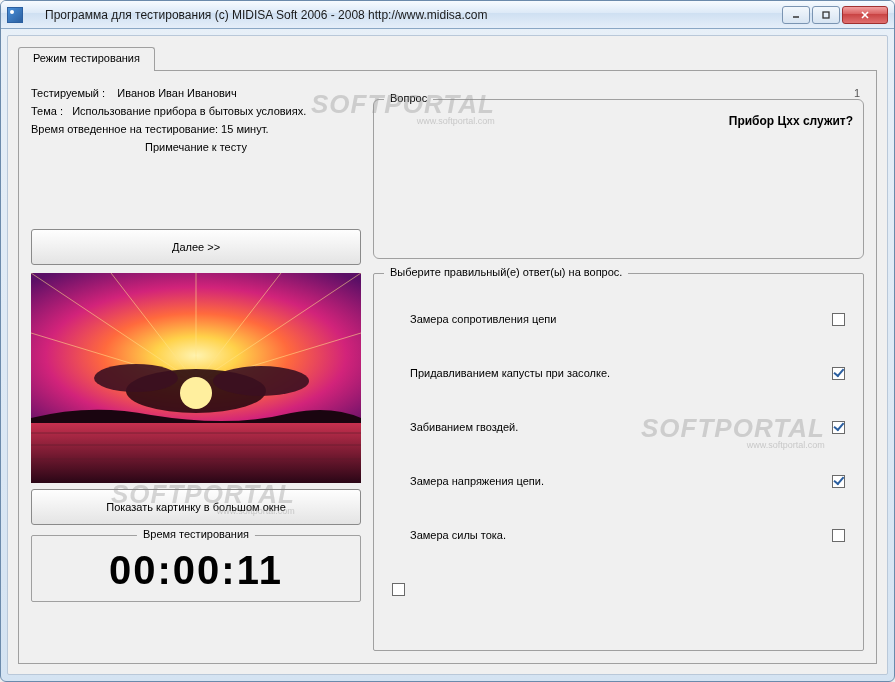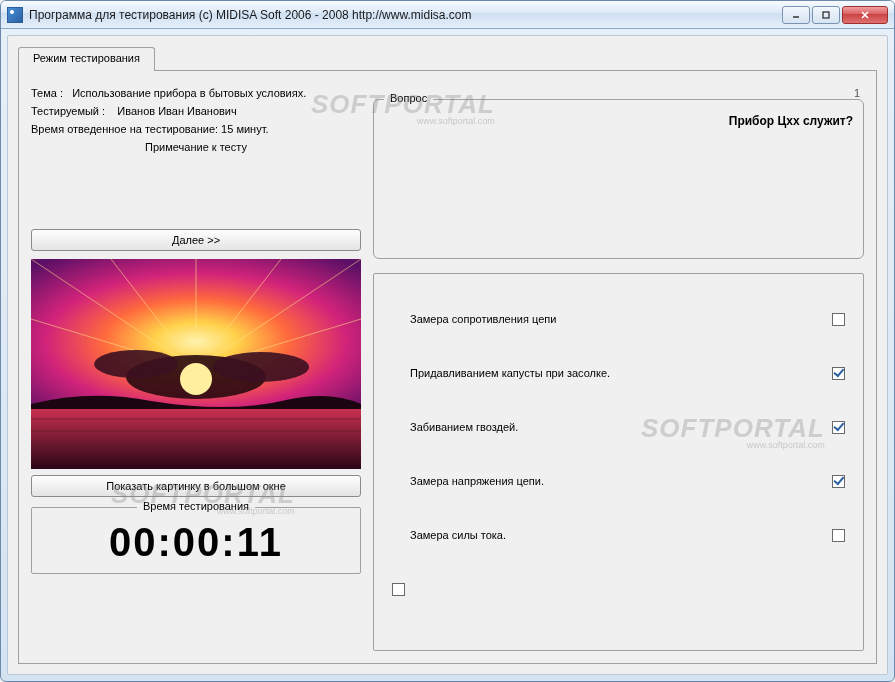--- a/index.html
+++ b/index.html
@@ -23,20 +23,21 @@
       position: relative;
     }
     .titlebar {
       height: 28px;
       display: flex;
       align-items: center;
       padding: 0 6px;
       background: linear-gradient(to bottom, #f7fbff 0%, #dce9f7 45%, #cfe0f2 46%, #e5eef9 100%);
       border-bottom: 1px solid #8aa7c5;
       border-radius: 5px 5px 0 0;
+      gap: 16px;
     }
     .app-icon {
       width: 16px; height: 16px;
       background: linear-gradient(135deg, #4a90d9, #2b5fa0);
       border: 1px solid #2b5fa0;
       margin-right: 6px;
       position: relative;
     }
     .app-icon::after {
       content: "";
@@ -111,21 +112,21 @@
       width: 330px;
       display: flex;
       flex-direction: column;
     }
     .info-block { margin-bottom: 6px; }
     .info-row { margin-bottom: 6px; }
     .info-label { display: inline; }
     .info-value { display: inline; }
     .note-row { text-align: center; margin-top: 6px; margin-bottom: 20px; }
     .btn {
-      height: 22px;
+      height: 36px;
       border: 1px solid #8a8a8a;
       background: linear-gradient(to bottom, #fefefe, #e4e4e4);
       border-radius: 3px;
       font-size: 11px;
       cursor: pointer;
       display: flex;
       align-items: center;
       justify-content: center;
       width: 100%;
     }
@@ -288,28 +289,28 @@
 
   <div class="client">
     <div class="tabstrip">
       <div class="tab">Режим тестирования</div>
     </div>
     <div class="tabpage">
 
       <div class="left-col">
         <div class="info-block">
           <div class="info-row">
+            <span class="info-label">Тестируемый :</span>
+            &nbsp;&nbsp;
+            <span class="info-value">Иванов Иван Иванович</span>
+          </div>
+          <div class="info-row">
             <span class="info-label">Тема :</span>
             &nbsp;
             <span class="info-value">Использование прибора в бытовых условиях.</span>
-          </div>
-          <div class="info-row">
-            <span class="info-label">Тестируемый :</span>
-            &nbsp;&nbsp;
-            <span class="info-value">Иванов Иван Иванович</span>
           </div>
           <div class="info-row">Время отведенное на тестирование: 15 минут.</div>
           <div class="note-row">Примечание к тесту</div>
         </div>
 
         <button class="btn btn-next">Далее &gt;&gt;</button>
 
         <div class="image-box">
           <svg class="sunset" viewBox="0 0 330 210" preserveAspectRatio="none">
             <defs>
@@ -358,20 +359,21 @@
       </div>
 
       <div class="right-col">
         <div class="qnum">1</div>
         <div class="question-group">
           <span class="legend">Вопрос</span>
           <div class="question-text">Прибор Цхх служит?</div>
         </div>
 
         <div class="answers-group">
+          <span class="legend">Выберите правильный(е) ответ(ы) на вопрос.</span>
           <div id="answers-list">
               <div class="answer-row">
                 <div class="answer-text">Замера сопротивления цепи</div>
                 <span class="chk"></span>
               </div>
               <div class="answer-row">
                 <div class="answer-text">Придавливанием капусты при засолке.</div>
                 <span class="chk checked"></span>
               </div>
               <div class="answer-row">

